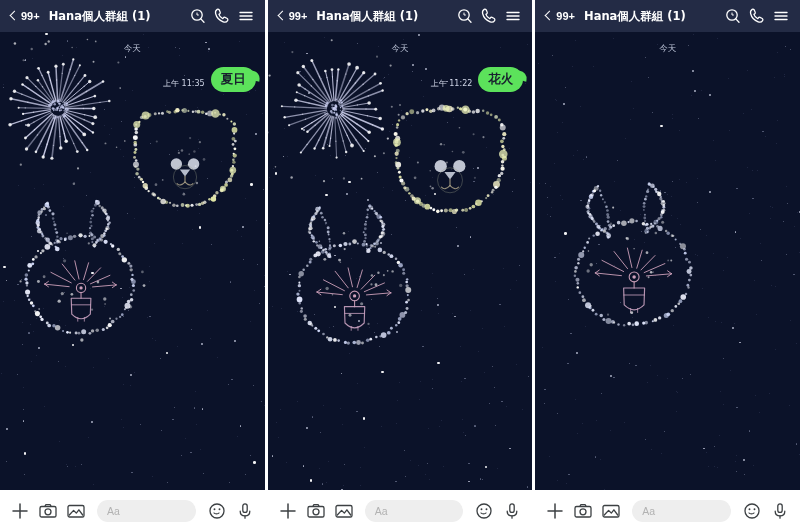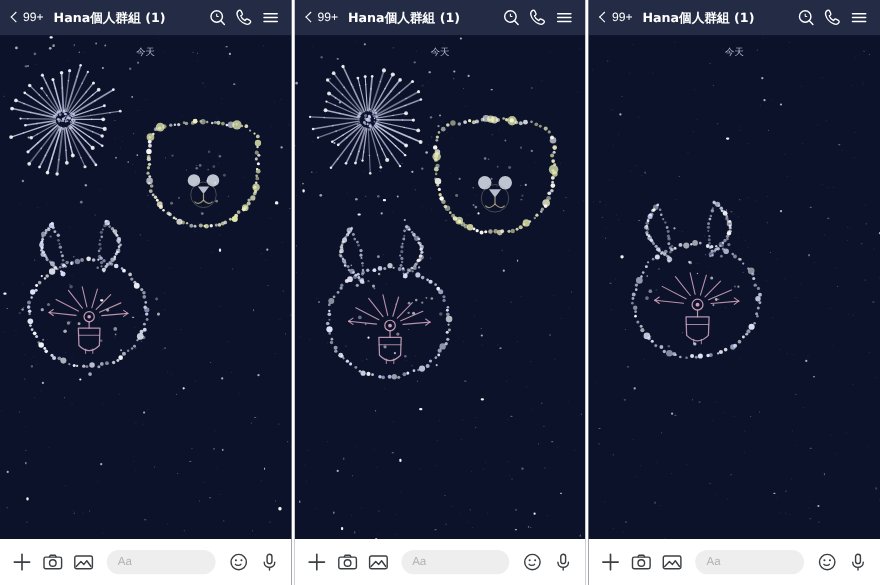--- a/index.html
+++ b/index.html
@@ -7,21 +7,21 @@
   .sheet{width:800px;height:532px;display:flex;background:#ffffff;}
   .panel{position:relative;width:265px;height:532px;display:flex;flex-direction:column;background:#0b1229;overflow:hidden;}
   .gap{width:3px;height:532px;background:#ffffff;flex:0 0 3px;}
 
   
   .hdr{position:relative;z-index:6;height:32px;flex:0 0 32px;background:#232b45;
        display:flex;align-items:center;padding:0 8px;box-sizing:border-box;color:#ffffff;}
   .back-ico{width:10px;height:14px;flex:0 0 10px;margin-right:3px;position:relative;}
   .back-ico:before{content:"";position:absolute;left:3px;top:3px;width:6px;height:6px;
        border-left:1.6px solid #fff;border-bottom:1.6px solid #fff;transform:rotate(45deg);}
-  .badge{font-size:11px;font-weight:normal;letter-spacing:0;color:#ffffff;margin-right:9px;}
+  .badge{font-size:11px;font-weight:bold;letter-spacing:0;color:#ffffff;margin-right:9px;}
   .hdr-title{font-size:11.5px;font-weight:bold;color:#ffffff;white-space:nowrap;
        font-family:"DejaVu Sans","Liberation Sans",sans-serif;}
   .hdr-sp{flex:1 1 auto;}
   .hdr-ico{width:22px;height:22px;margin-left:2px;position:relative;flex:0 0 22px;}
 
   
   .body{position:relative;flex:1 1 auto;overflow:hidden;background:#0b1229;}
   .stars{position:absolute;inset:0;}
   .st{position:absolute;border-radius:50%;background:#ffffff;}
 
@@ -778,20 +778,24 @@
             <circle cx="54.80" cy="45.26" r="1.14" fill="#ffffff" opacity="0.56"></circle>
             <circle cx="59.61" cy="63.76" r="1.62" fill="#ffffff" opacity="0.29"></circle>
             <circle cx="121.02" cy="111.10" r="0.99" fill="#ffffff" opacity="0.51"></circle>
             <circle cx="62.06" cy="36.35" r="0.76" fill="#ffffff" opacity="0.30"></circle>
           </svg>
       </div>
 
       <div class="daterow">
         <span class="datelbl">今天</span>
       </div>
+      <div class="msgrow">
+        <span class="time">上午 11:35</span>
+        <div class="bubble">夏日</div>
+      </div>
     </div>
 
     <div class="foot">
       <span class="fico">
         <svg width="22" height="22" viewBox="0 0 22 22">
             <line x1="11" y1="4" x2="11" y2="18" stroke="#3c4043" stroke-width="1.5" stroke-linecap="round"></line>
             <line x1="4" y1="11" x2="18" y2="11" stroke="#3c4043" stroke-width="1.5" stroke-linecap="round"></line>
           </svg>
       </span>
       <span class="fico">
@@ -1549,20 +1553,24 @@
             <circle cx="102.41" cy="70.77" r="1.21" fill="#ffffff" opacity="0.57"></circle>
             <circle cx="35.15" cy="122.16" r="1.57" fill="#ffffff" opacity="0.55"></circle>
             <circle cx="67.98" cy="31.35" r="1.25" fill="#ffffff" opacity="0.57"></circle>
             <circle cx="111.65" cy="68.79" r="0.85" fill="#ffffff" opacity="0.55"></circle>
             <circle cx="68.67" cy="47.11" r="1.12" fill="#ffffff" opacity="0.63"></circle>
           </svg>
       </div>
 
       <div class="daterow">
         <span class="datelbl">今天</span>
+      </div>
+      <div class="msgrow">
+        <span class="time">上午 11:22</span>
+        <div class="bubble">花火</div>
       </div>
     </div>
 
     <div class="foot">
       <span class="fico">
         <svg width="22" height="22" viewBox="0 0 22 22">
             <line x1="11" y1="4" x2="11" y2="18" stroke="#3c4043" stroke-width="1.5" stroke-linecap="round"></line>
             <line x1="4" y1="11" x2="18" y2="11" stroke="#3c4043" stroke-width="1.5" stroke-linecap="round"></line>
           </svg>
       </span>

